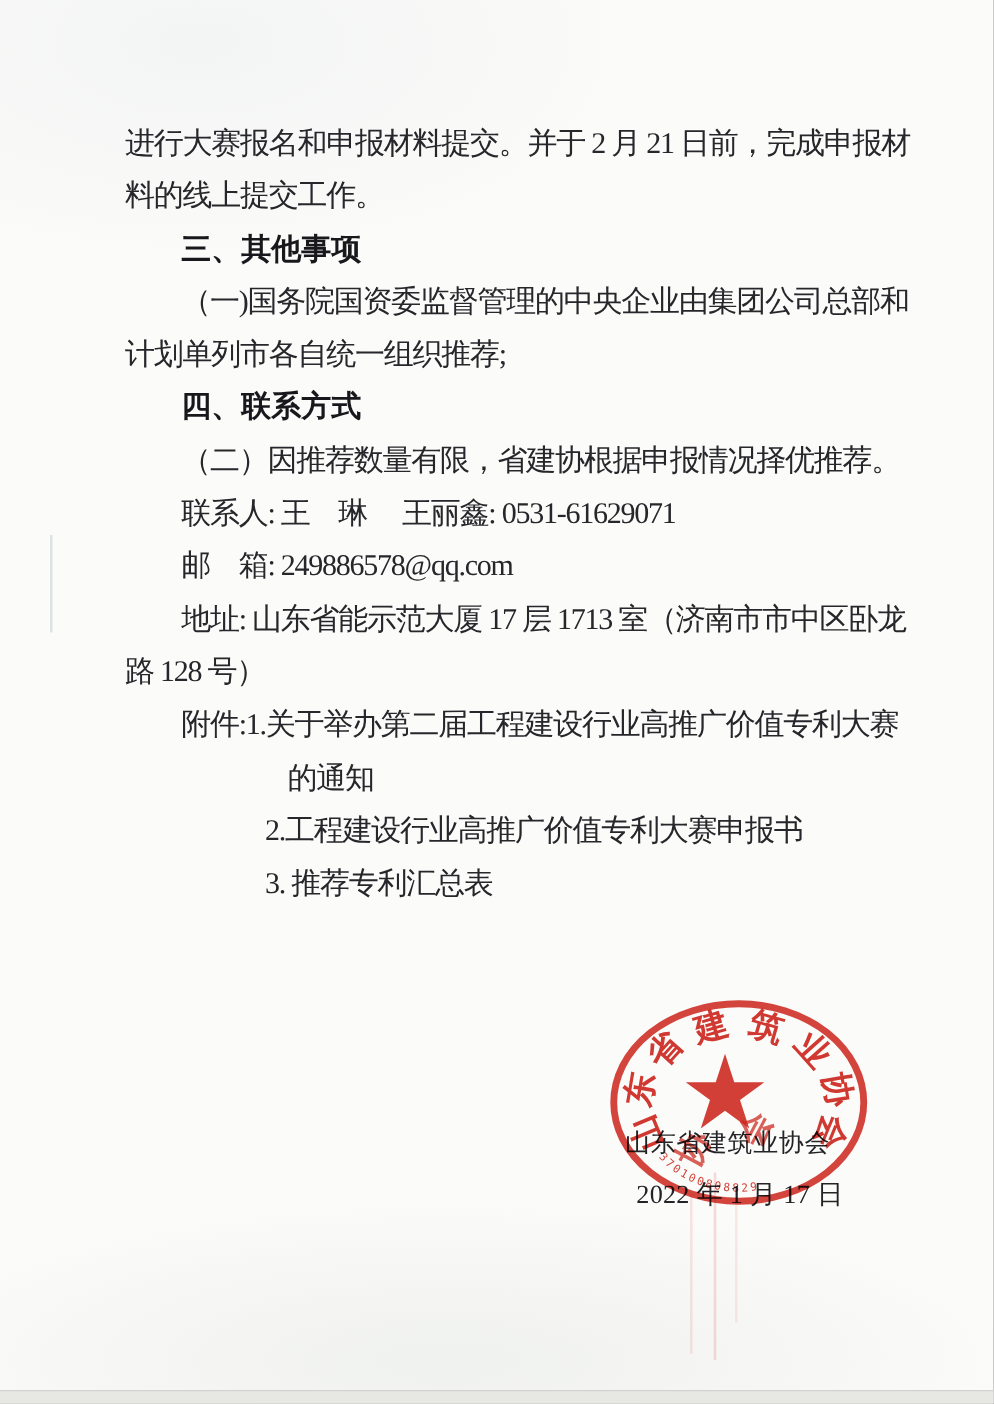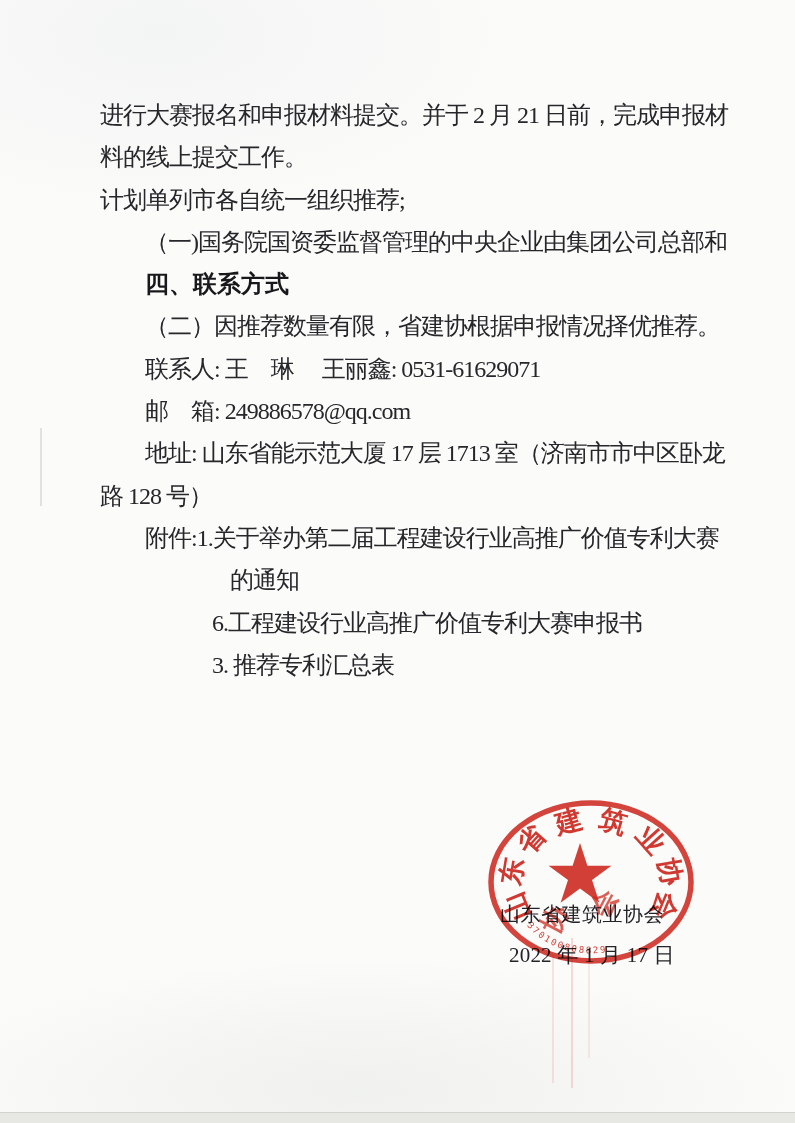--- a/index.html
+++ b/index.html
@@ -63,31 +63,32 @@
 
   <div class="streak streak-left"></div>
   <div class="streak streak-pink1"></div>
   <div class="streak streak-pink2"></div>
   <div class="streak streak-pink3"></div>
   <div class="bottom-edge"></div>
 
   <div class="doc-lines">
     <div class="doc-line">进行大赛报名和申报材料提交。并于 2 月 21 日前，完成申报材</div>
     <div class="doc-line">料的线上提交工作。</div>
+    <div class="doc-line ind1 head">三、其他事项</div>
+    <div class="doc-line ind1">（一)国务院国资委监督管理的中央企业由集团公司总部和</div>
     <div class="doc-line">计划单列市各自统一组织推荐;</div>
-    <div class="doc-line ind1">（一)国务院国资委监督管理的中央企业由集团公司总部和</div>
     <div class="doc-line ind1 head">四、联系方式</div>
     <div class="doc-line ind1">（二）因推荐数量有限，省建协根据申报情况择优推荐。</div>
     <div class="doc-line ind1">联系人: 王　琳　 王丽鑫: 0531-61629071</div>
     <div class="doc-line ind1">邮　箱: 249886578@qq.com</div>
     <div class="doc-line ind1">地址: 山东省能示范大厦 17 层 1713 室（济南市市中区卧龙</div>
     <div class="doc-line">路 128 号）</div>
     <div class="doc-line ind1">附件:1.关于举办第二届工程建设行业高推广价值专利大赛</div>
     <div class="doc-line ind3">的通知</div>
-    <div class="doc-line ind2">6.工程建设行业高推广价值专利大赛申报书</div>
+    <div class="doc-line ind2">2.工程建设行业高推广价值专利大赛申报书</div>
     <div class="doc-line ind2">3. 推荐专利汇总表</div>
   </div>
 
   <div class="signature-org">山东省建筑业协会</div>
   <div class="signature-date">2022 年 1 月 17 日</div>
 
   <svg class="seal-svg" width="230" height="185" viewBox="0 0 230 185">
     <ellipse cx="111" cy="87" rx="100" ry="79" fill="none" stroke="#d0251c" stroke-width="5.5" opacity="0.85"></ellipse>
     <polygon points="100,48 107.4,70.8 131.4,70.8 112,84.9 119.4,107.7 100,93.6 80.6,107.7 88,84.9 68.6,70.8 92.6,70.8" fill="#d0251c" opacity="0.88"></polygon>
 

